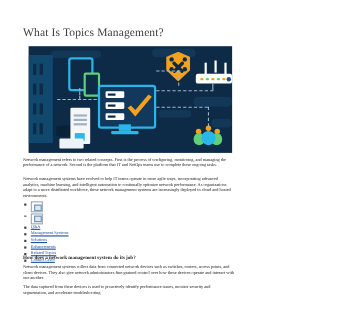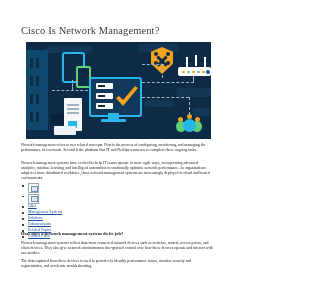--- a/index.html
+++ b/index.html
@@ -91,21 +91,21 @@
     content:"";position:absolute;left:1.5px;top:1.5px;width:5px;height:4px;
     border:1px solid #6d8fb5;background:#dbe7f3;
   }
   .li-img{margin-bottom:1.5px;}
 </style>
 </head>
 <body>
 
 <div class="page">
 
-  <div class="doc-title">Cisco Is Network Management?</div>
+  <div class="doc-title">What Is Topics Management?</div>
 
   <div class="hero">
 
     <div class="bg-band" style="left:20px;top:4px;width:46px;height:7px;"></div>
     <div class="bg-band" style="left:112px;top:2px;width:40px;height:8px;"></div>
     <div class="bg-band" style="left:150px;top:46px;width:35px;height:9px;"></div>
     <div class="bg-band" style="left:118px;top:58px;width:30px;height:7px;"></div>
     <div class="bg-dark" style="left:25px;top:72px;width:30px;height:10px;"></div>
     <div class="bg-band" style="left:166px;top:66px;width:19px;height:8px;"></div>
 

